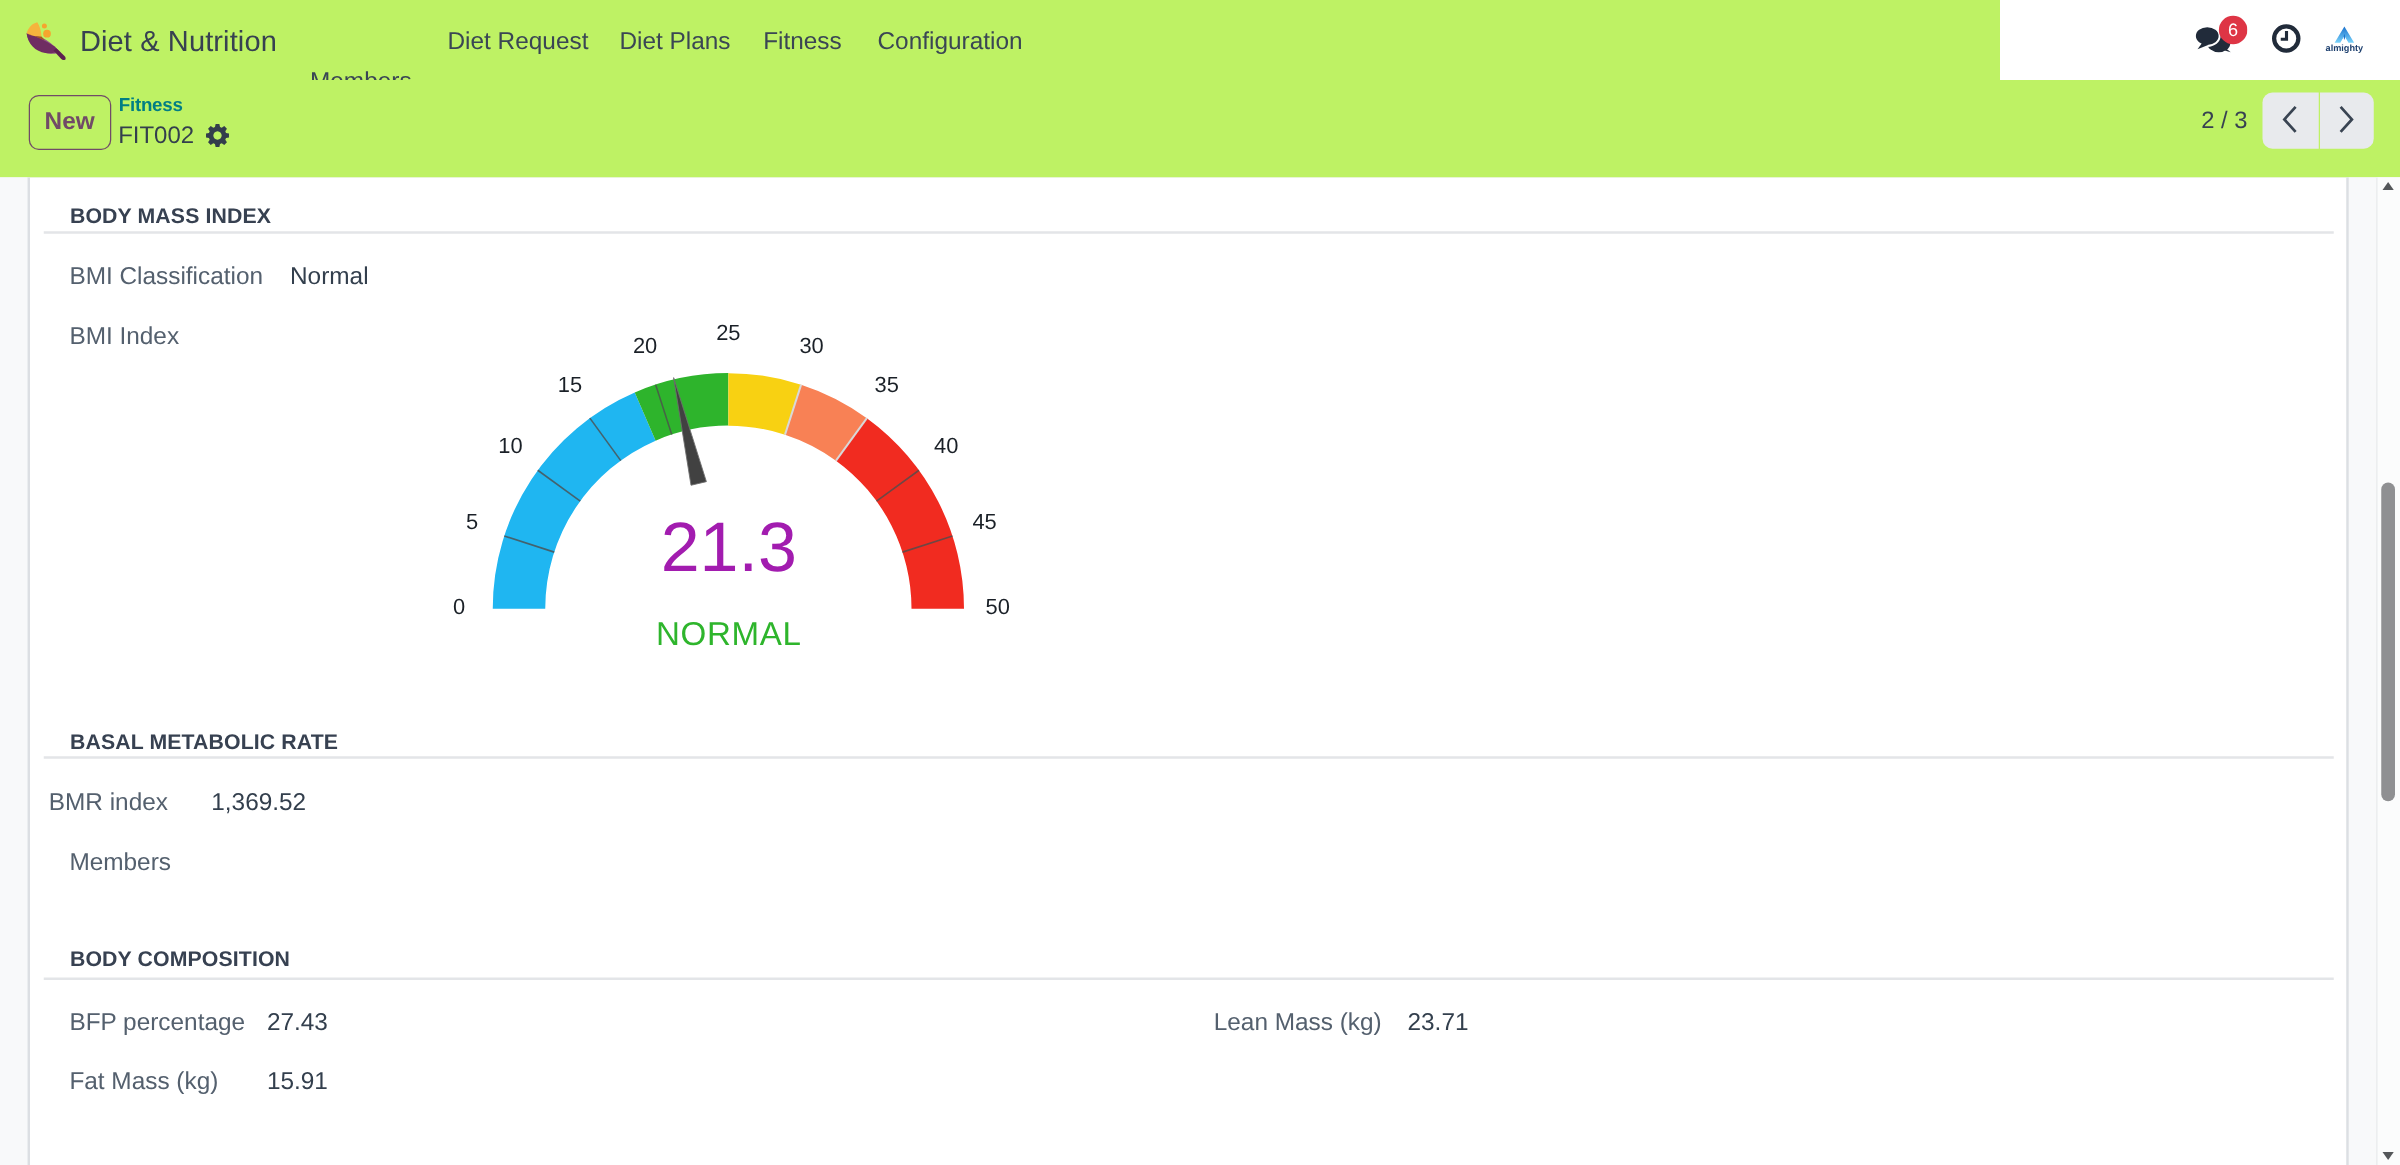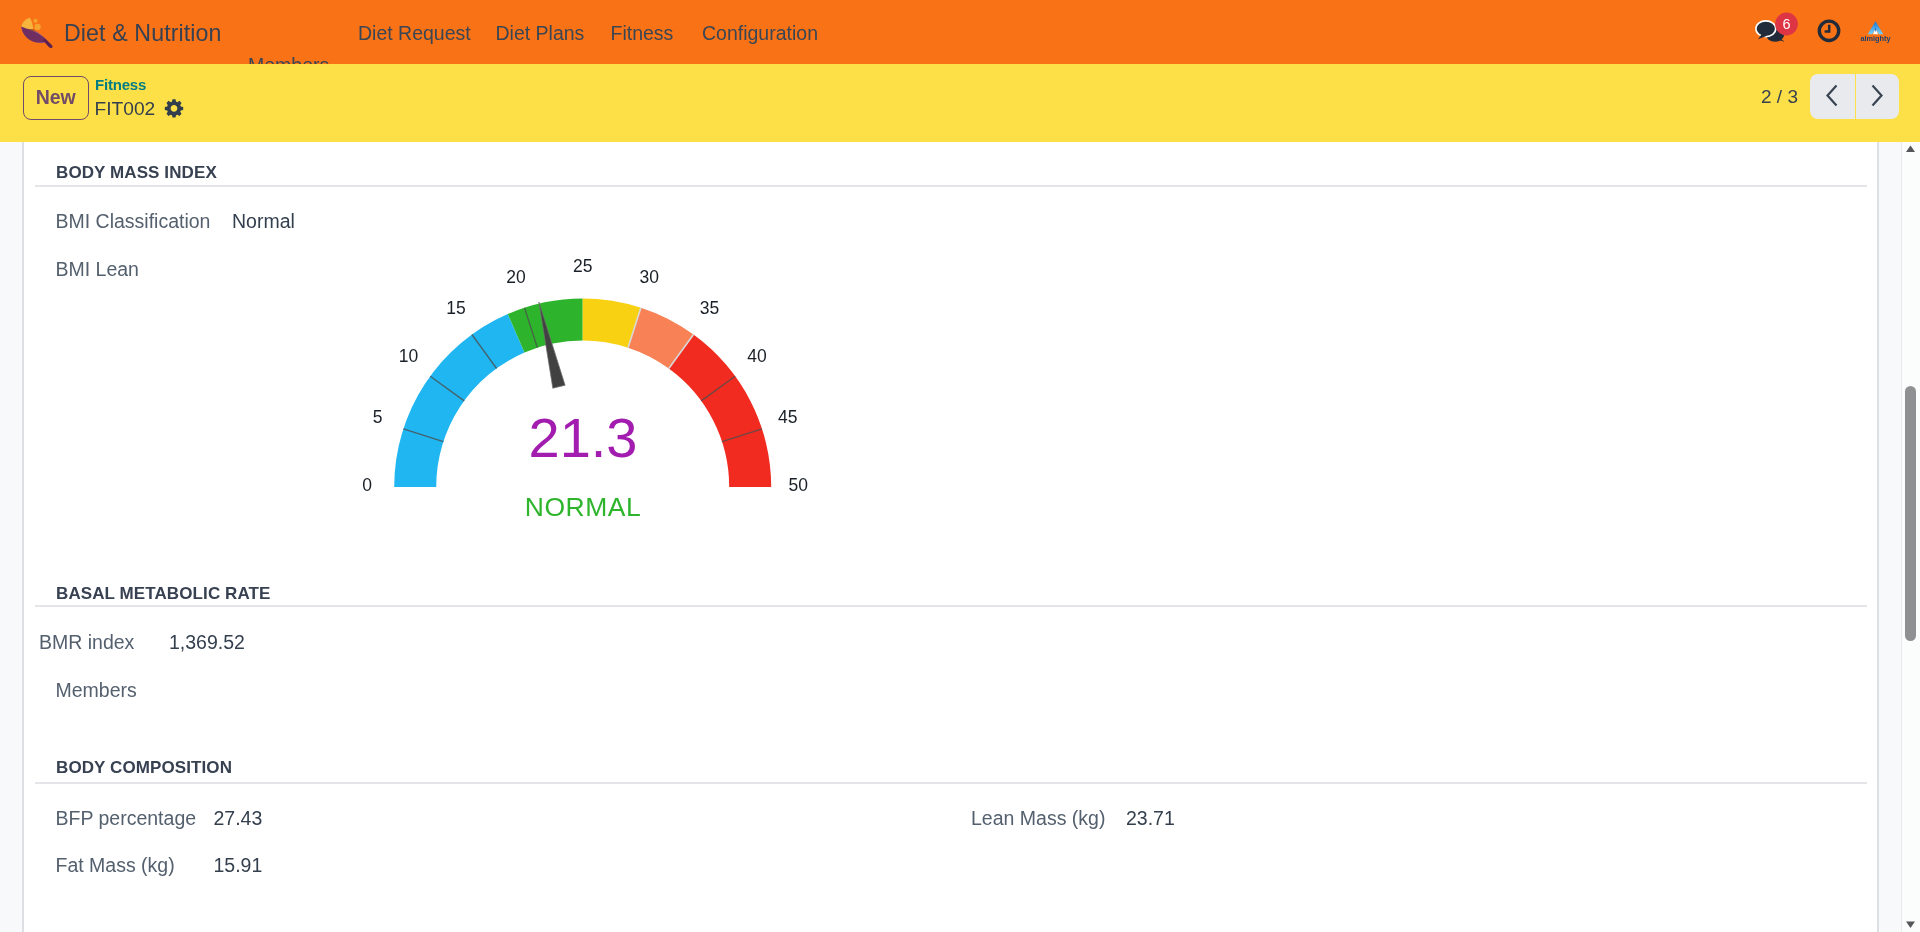--- a/index.html
+++ b/index.html
@@ -8,21 +8,21 @@
   .abs { position:absolute; }
   .lbl { position:absolute; font-size:19.5px; color:#54606e; line-height:1; white-space:nowrap; }
   .val { position:absolute; font-size:19.5px; color:#333f4d; line-height:1; white-space:nowrap; }
   .hdg { position:absolute; font-size:17px; font-weight:bold; color:#374151; letter-spacing:0.1px; line-height:1; white-space:nowrap; }
   .rule { position:absolute; left:35px; width:1832px; height:1.5px; background:#e3e5e8; }
   .menu { position:absolute; top:24px; font-size:19.5px; color:#3a4654; line-height:1; white-space:nowrap; }
 </style>
 </head>
 <body>
 
-<div class="abs" style="left:0;top:0;width:1920px;height:64px;background:#f97316;">
+<div class="abs" style="left:0;top:0;width:1600px;height:64px;background:#bef264;">
   <svg class="abs" style="left:17px;top:9px" width="42" height="44" viewBox="0 0 42 44">
     <path d="M4.3 17.6 C13 18.6 21.5 22.3 29.5 30.9 L31.3 32.8 C28 34.3 23 34.5 18.2 32.8 C10.4 30 5 24.4 4.3 17.6 Z" fill="#94568a"></path>
     <path d="M4.3 17.6 C5.1 25.9 11.3 32.3 19.4 33.4 C23.2 33.9 26.8 33.3 29.6 31.9 L27 28.4 C19.6 23.4 11.9 20 4.3 17.6 Z" fill="#6f2d62"></path>
     <path d="M28.2 29.6 L34.6 35.7 C35.7 36.8 35.8 38.2 35 38.8 C34.1 39.4 32.7 39 31.8 38 L25.8 31.3 Z" fill="#5c2150"></path>
     <path d="M4.3 17.6 C5.5 13 8.5 9.8 12.8 8.7 C14.8 11.8 16 15.8 16.2 20.2 C12 20.6 8 19.5 4.3 17.6 Z" fill="#f5b43d"></path>
     <path d="M4.3 17.6 C8 19.5 12 20.6 16.2 20.2 L19 23.3 C14 21.2 9 19.3 4.3 17.6 Z" fill="#a2531f"></path>
     <circle cx="18.5" cy="11.8" r="2" fill="#f5a52e"></circle>
     <circle cx="20.6" cy="17.9" r="3.1" fill="#f5a52e"></circle>
   </svg>
   <div class="abs" style="left:64px;top:22px;font-size:23.2px;letter-spacing:0.1px;color:#374151;line-height:1;">Diet &amp; Nutrition</div>
@@ -53,21 +53,21 @@
           <stop offset="1" stop-color="#79d2fa"></stop>
         </linearGradient>
       </defs>
     <path d="M17.5 8.2 L25.3 21.2 L20.8 21.2 L17.5 15.8 L14.2 21.2 L9.7 21.2 Z" fill="url(#mg)"></path>
     <path d="M17.5 15.8 L20.2 21.2 L14.8 21.2 Z" fill="#ffffff"></path>
       <path d="M17.5 13.9 C18.2 15.2 18.2 17.6 17.5 18.9 C16.8 17.6 16.8 15.2 17.5 13.9 Z" fill="#1b72cd"></path>
     <text x="17.5" y="27.5" font-size="7.3" font-weight="bold" fill="#1d3f6e" text-anchor="middle" font-family="Liberation Sans, sans-serif">almighty</text>
   </svg>
 </div>
 
-<div class="abs" style="left:0;top:64px;width:1920px;height:79.6px;background:#fde047;">
+<div class="abs" style="left:0;top:64px;width:1920px;height:79.6px;background:#bef264;">
   <div class="abs" style="left:22.5px;top:12px;width:66.5px;height:44px;border:1.7px solid #714b67;border-radius:8px;color:#714b67;font-size:19.5px;font-weight:bold;text-align:center;line-height:41px;">New</div>
   <div class="abs" style="left:95px;top:12.5px;font-size:15px;font-weight:bold;color:#017e84;letter-spacing:-0.2px;line-height:1;">Fitness</div>
   <div class="abs" style="left:94.5px;top:35px;font-size:19.2px;color:#333f4d;line-height:1;">FIT002</div>
   <svg class="abs" style="left:0;top:0;overflow:visible" width="1920" height="78" viewBox="0 64 1920 78">
       <path transform="translate(174,108.4)" fill-rule="evenodd" d="M6.81 -2.02 L9.18 -1.51 L9.18 1.51 L6.81 2.02 L6.24 3.38 L7.55 5.42 L5.42 7.55 L3.38 6.24 L2.02 6.81 L1.51 9.18 L-1.51 9.18 L-2.02 6.81 L-3.38 6.24 L-5.42 7.55 L-7.55 5.42 L-6.24 3.38 L-6.81 2.02 L-9.18 1.51 L-9.18 -1.51 L-6.81 -2.02 L-6.24 -3.38 L-7.55 -5.42 L-5.42 -7.55 L-3.38 -6.24 L-2.02 -6.81 L-1.51 -9.18 L1.51 -9.18 L2.02 -6.81 L3.38 -6.24 L5.42 -7.55 L7.55 -5.42 L6.24 -3.38 Z M3.35 0 L3.09 -1.28 L2.37 -2.37 L1.28 -3.09 L0.00 -3.35 L-1.28 -3.09 L-2.37 -2.37 L-3.09 -1.28 L-3.35 -0.00 L-3.09 1.28 L-2.37 2.37 L-1.28 3.09 L-0.00 3.35 L1.28 3.09 L2.37 2.37 L3.09 1.28 L3.35 0.00 Z" fill="#333e4c"></path>
     </svg>
   <div class="abs" style="left:1743px;top:21.5px;width:55px;text-align:right;font-size:19px;color:#374151;">2 / 3</div>
   <div class="abs" style="left:1810px;top:9.5px;width:44.5px;height:45.5px;background:#e8eaed;border-radius:8px 0 0 8px;"></div>
   <div class="abs" style="left:1856px;top:9.5px;width:43px;height:45.5px;background:#e8eaed;border-radius:0 8px 8px 0;"></div>
   <svg class="abs" style="left:1810px;top:9.5px" width="89" height="46" viewBox="0 0 89 46">
@@ -81,21 +81,21 @@
   <div class="abs" style="left:0;top:0;width:22px;height:790px;background:#f8f9fa;"></div>
   <div class="abs" style="left:22px;top:0;width:1.7px;height:790px;background:#dcdfe3;"></div>
   <div class="abs" style="left:1879px;top:0;width:41px;height:790px;background:#f8f9fa;"></div>
   <div class="abs" style="left:1877.4px;top:0;width:1.7px;height:790px;background:#dcdfe3;"></div>
 </div>
 
 <div class="hdg" style="left:56px;top:163.5px;">BODY MASS INDEX</div>
 <div class="rule" style="top:185px;"></div>
 <div class="lbl" style="left:55.5px;top:212px;">BMI Classification</div>
 <div class="val" style="left:232px;top:212px;">Normal</div>
-<div class="lbl" style="left:55.5px;top:260px;">BMI Lean</div>
+<div class="lbl" style="left:55.5px;top:260px;">BMI Index</div>
 <svg style="position:absolute;left:340px;top:248px" width="490" height="250" viewBox="0 0 490 250" font-family="Liberation Sans, sans-serif">
     <path d="M54.2 239.0 A188.5 188.5 0 0 1 167.8 66.0 L184.5 104.5 A146.5 146.5 0 0 0 96.2 239.0 Z" fill="#1fb6f1"></path>
     <path d="M167.8 66.0 A188.5 188.5 0 0 1 242.7 50.5 L242.7 92.5 A146.5 146.5 0 0 0 184.5 104.5 Z" fill="#2eb42c"></path>
     <path d="M242.7 50.5 A188.5 188.5 0 0 1 300.9 59.7 L288.0 99.7 A146.5 146.5 0 0 0 242.7 92.5 Z" fill="#f8d112"></path>
     <path d="M300.9 59.7 A188.5 188.5 0 0 1 353.5 86.5 L328.8 120.5 A146.5 146.5 0 0 0 288.0 99.7 Z" fill="#f88155"></path>
     <path d="M353.5 86.5 A188.5 188.5 0 0 1 431.2 239.0 L389.2 239.0 A146.5 146.5 0 0 0 328.8 120.5 Z" fill="#f12b20"></path>
     <line x1="63.4" y1="180.8" x2="103.4" y2="193.7" stroke="#4e4e4e" stroke-width="1.3" opacity="0.8"></line>
     <line x1="90.2" y1="128.2" x2="124.2" y2="152.9" stroke="#4e4e4e" stroke-width="1.3" opacity="0.8"></line>
     <line x1="131.9" y1="86.5" x2="156.6" y2="120.5" stroke="#4e4e4e" stroke-width="1.3" opacity="0.8"></line>
     <line x1="184.5" y1="59.7" x2="197.4" y2="99.7" stroke="#4e4e4e" stroke-width="1.3" opacity="0.8"></line>

